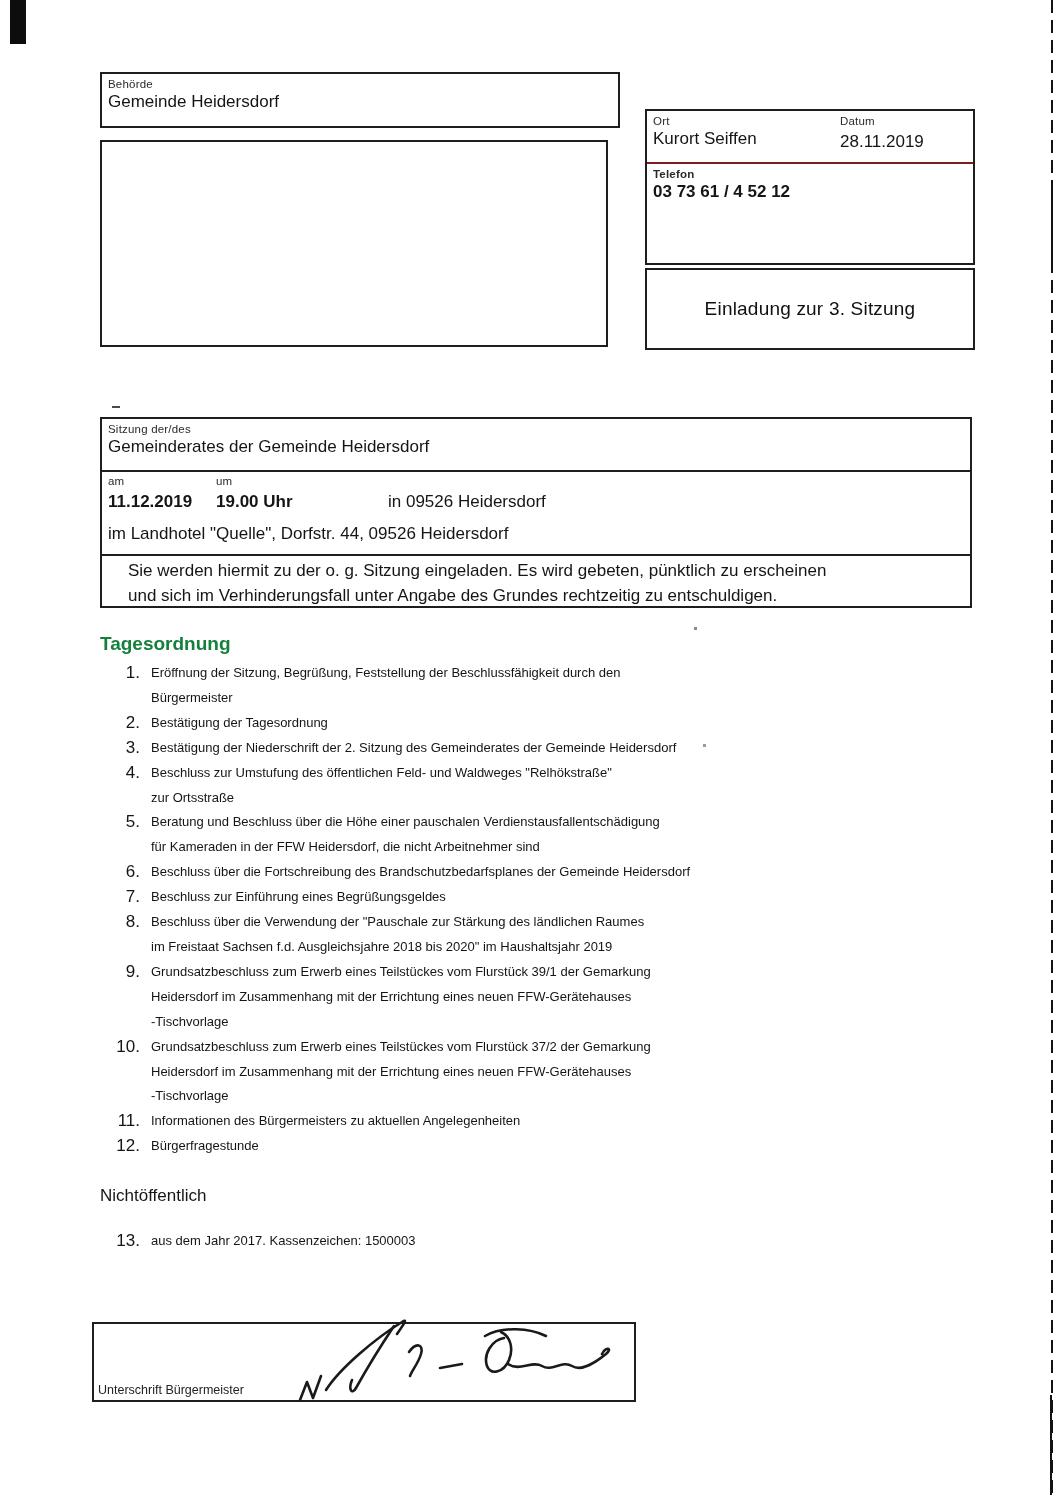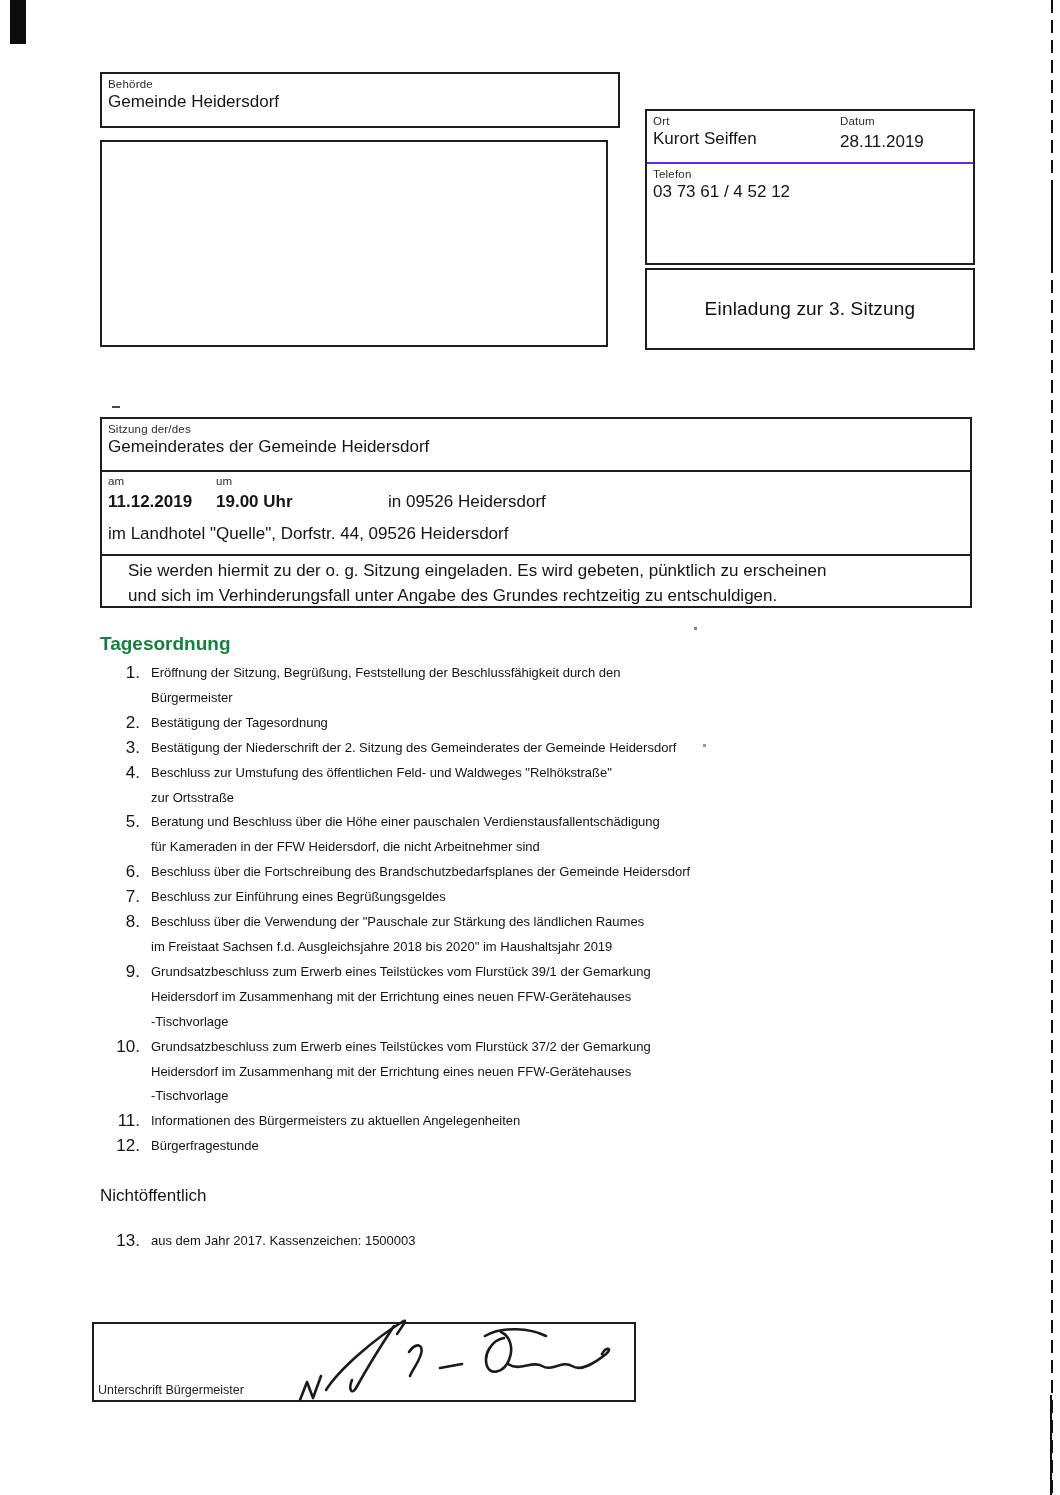--- a/index.html
+++ b/index.html
@@ -16,21 +16,21 @@
 
   
   .behoerde-box{left:100px; top:72px; width:504px; height:46px;}
   .addr-box{left:100px; top:140px; width:504px; height:203px;}
 
   
   .contact-box{left:645px; top:68px; width:326px; height:152px;margin-top:41px;}
   .c-row{position:relative; box-sizing:border-box; padding:4px 6px 2px 6px;}
   .c-row1{height:51px;}
   .c-row2{height:51px; border-top:2px solid #1e1e1e;}
-  .c-row3{height:46px; border-top:2px solid #6d28d9;}
+  .c-row3{height:46px; border-top:2px solid #7f1d1d;font-weight:bold;}
   .col2{position:absolute; left:193px; top:4px;}
   .col2v{position:absolute; left:193px; top:20px;}
 
   .invite-box{left:645px; top:268px; width:326px; height:78px; display:flex; align-items:center; justify-content:center;}
   .invite-title{font-size:19px; font-weight:normal; letter-spacing:.2px; color:#101010;}
 
   
   .meeting-box{left:100px; top:417px; width:868px;}
   .m-sec{box-sizing:border-box; padding:4px 6px 2px 6px; position:relative;}
   .m-sec1{height:51px;}

